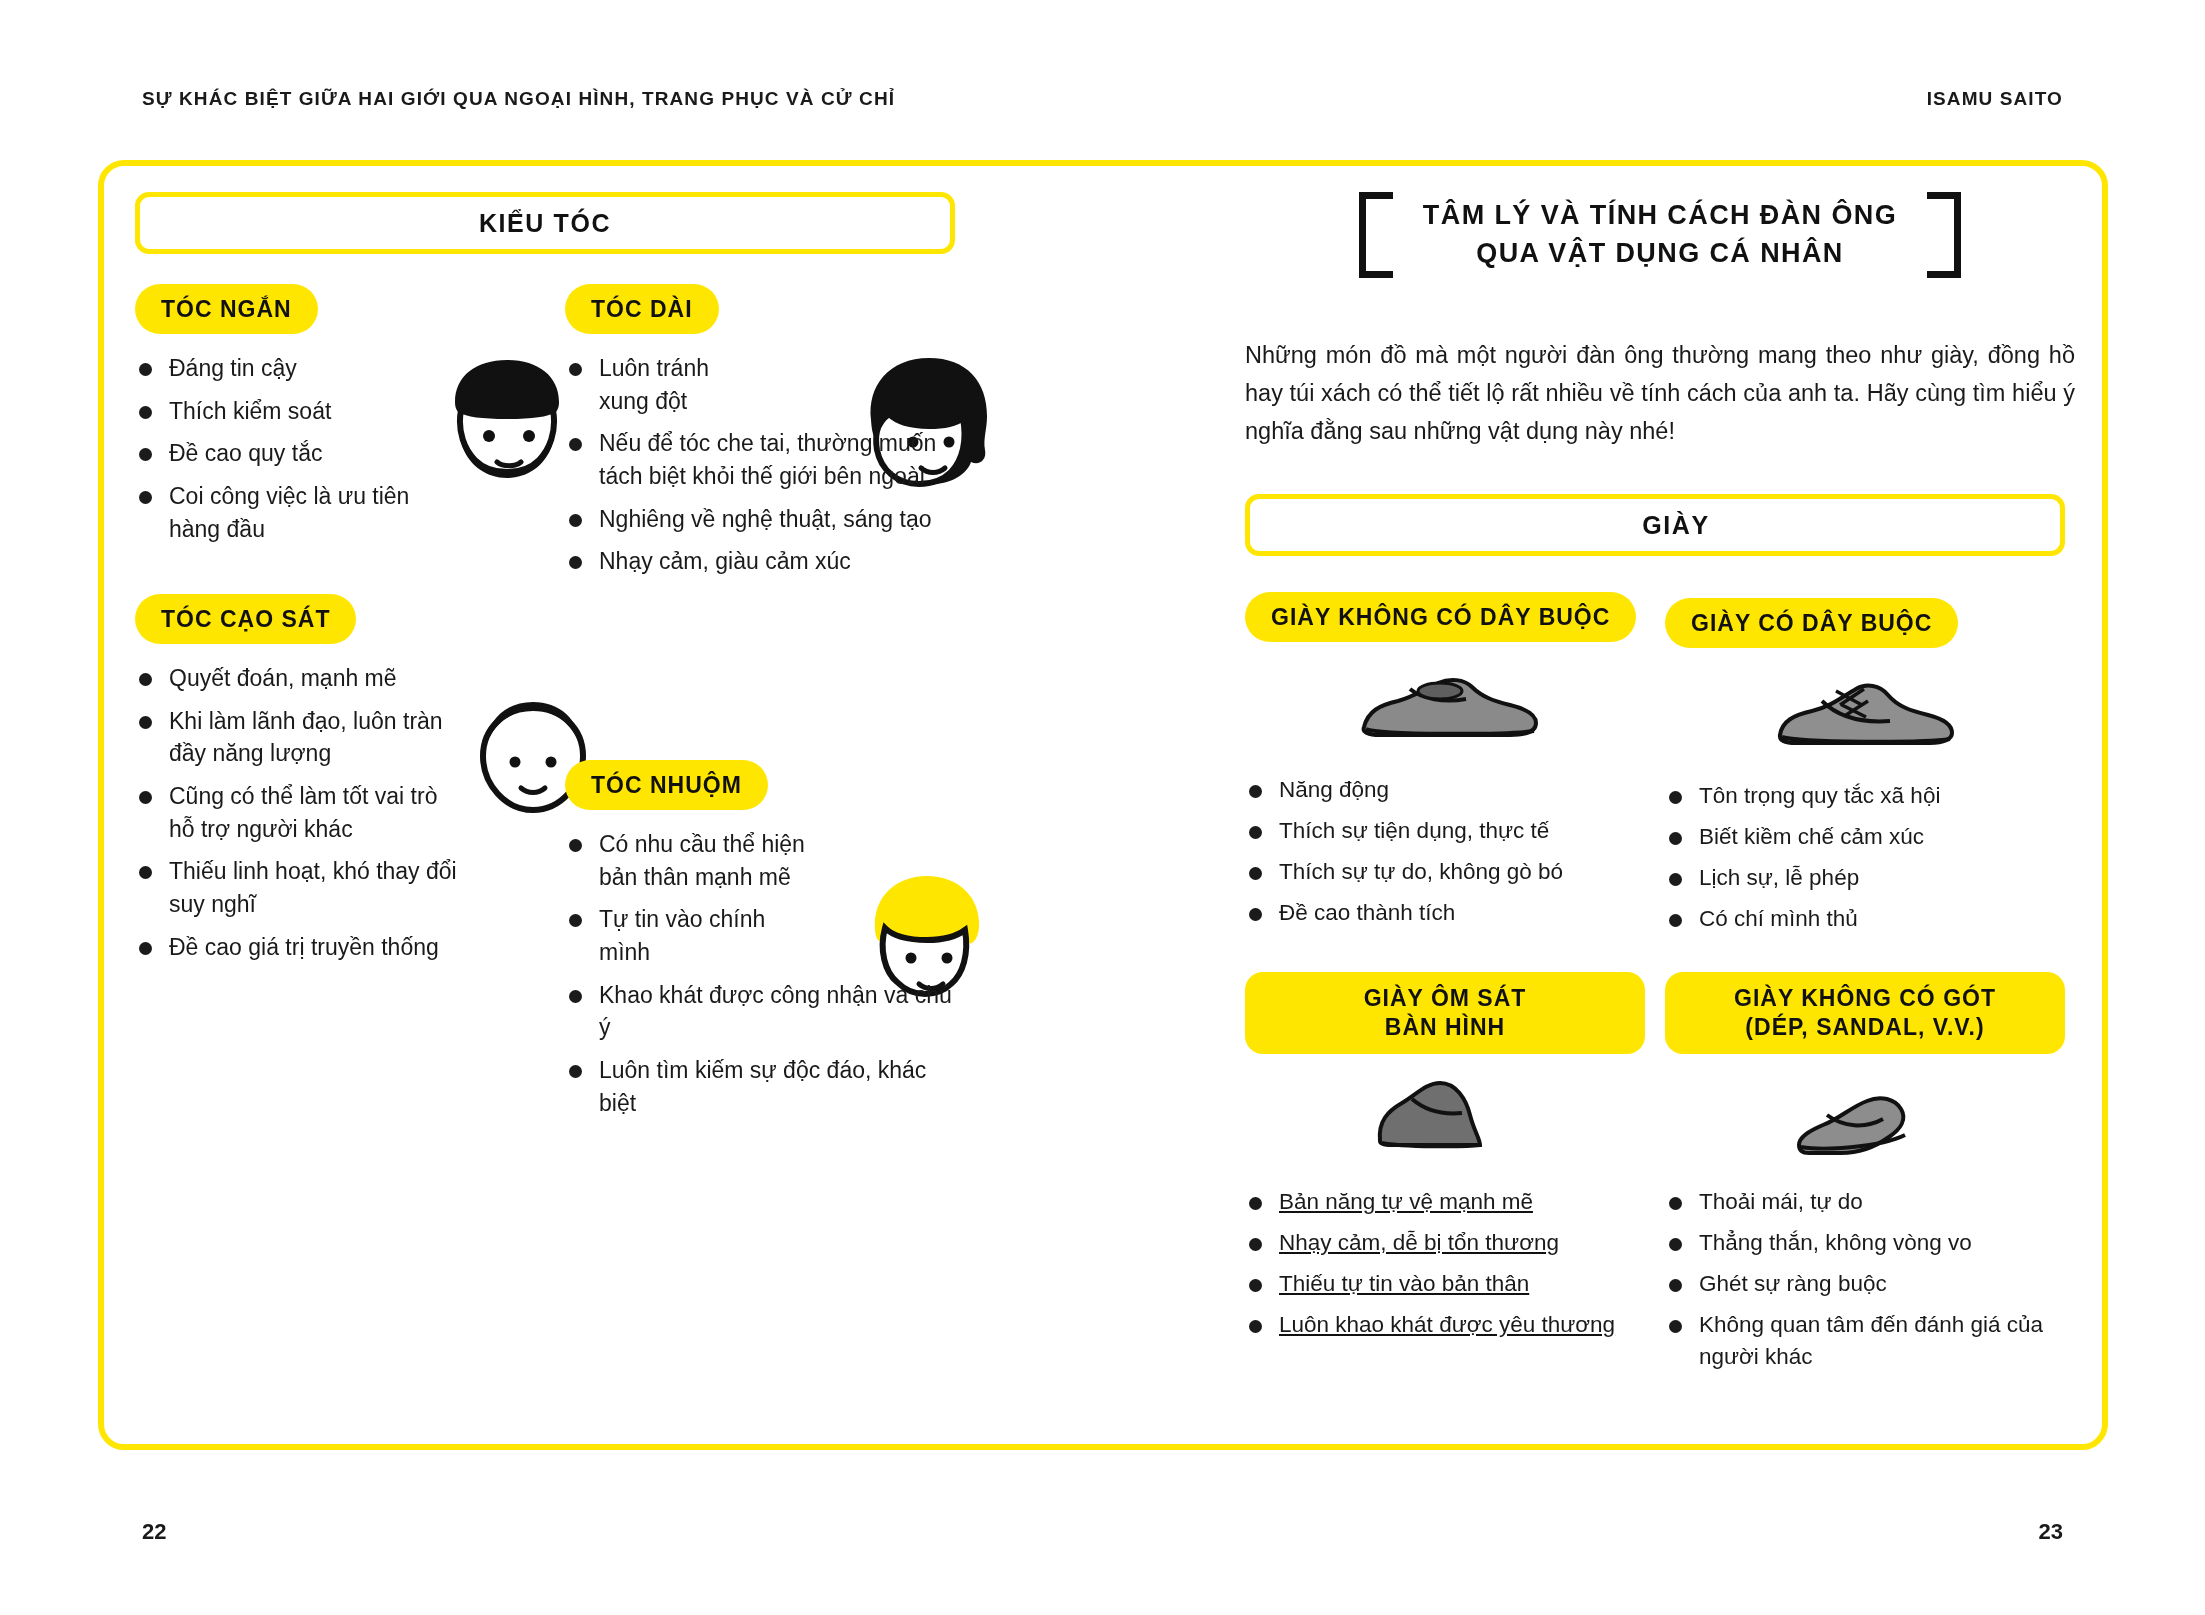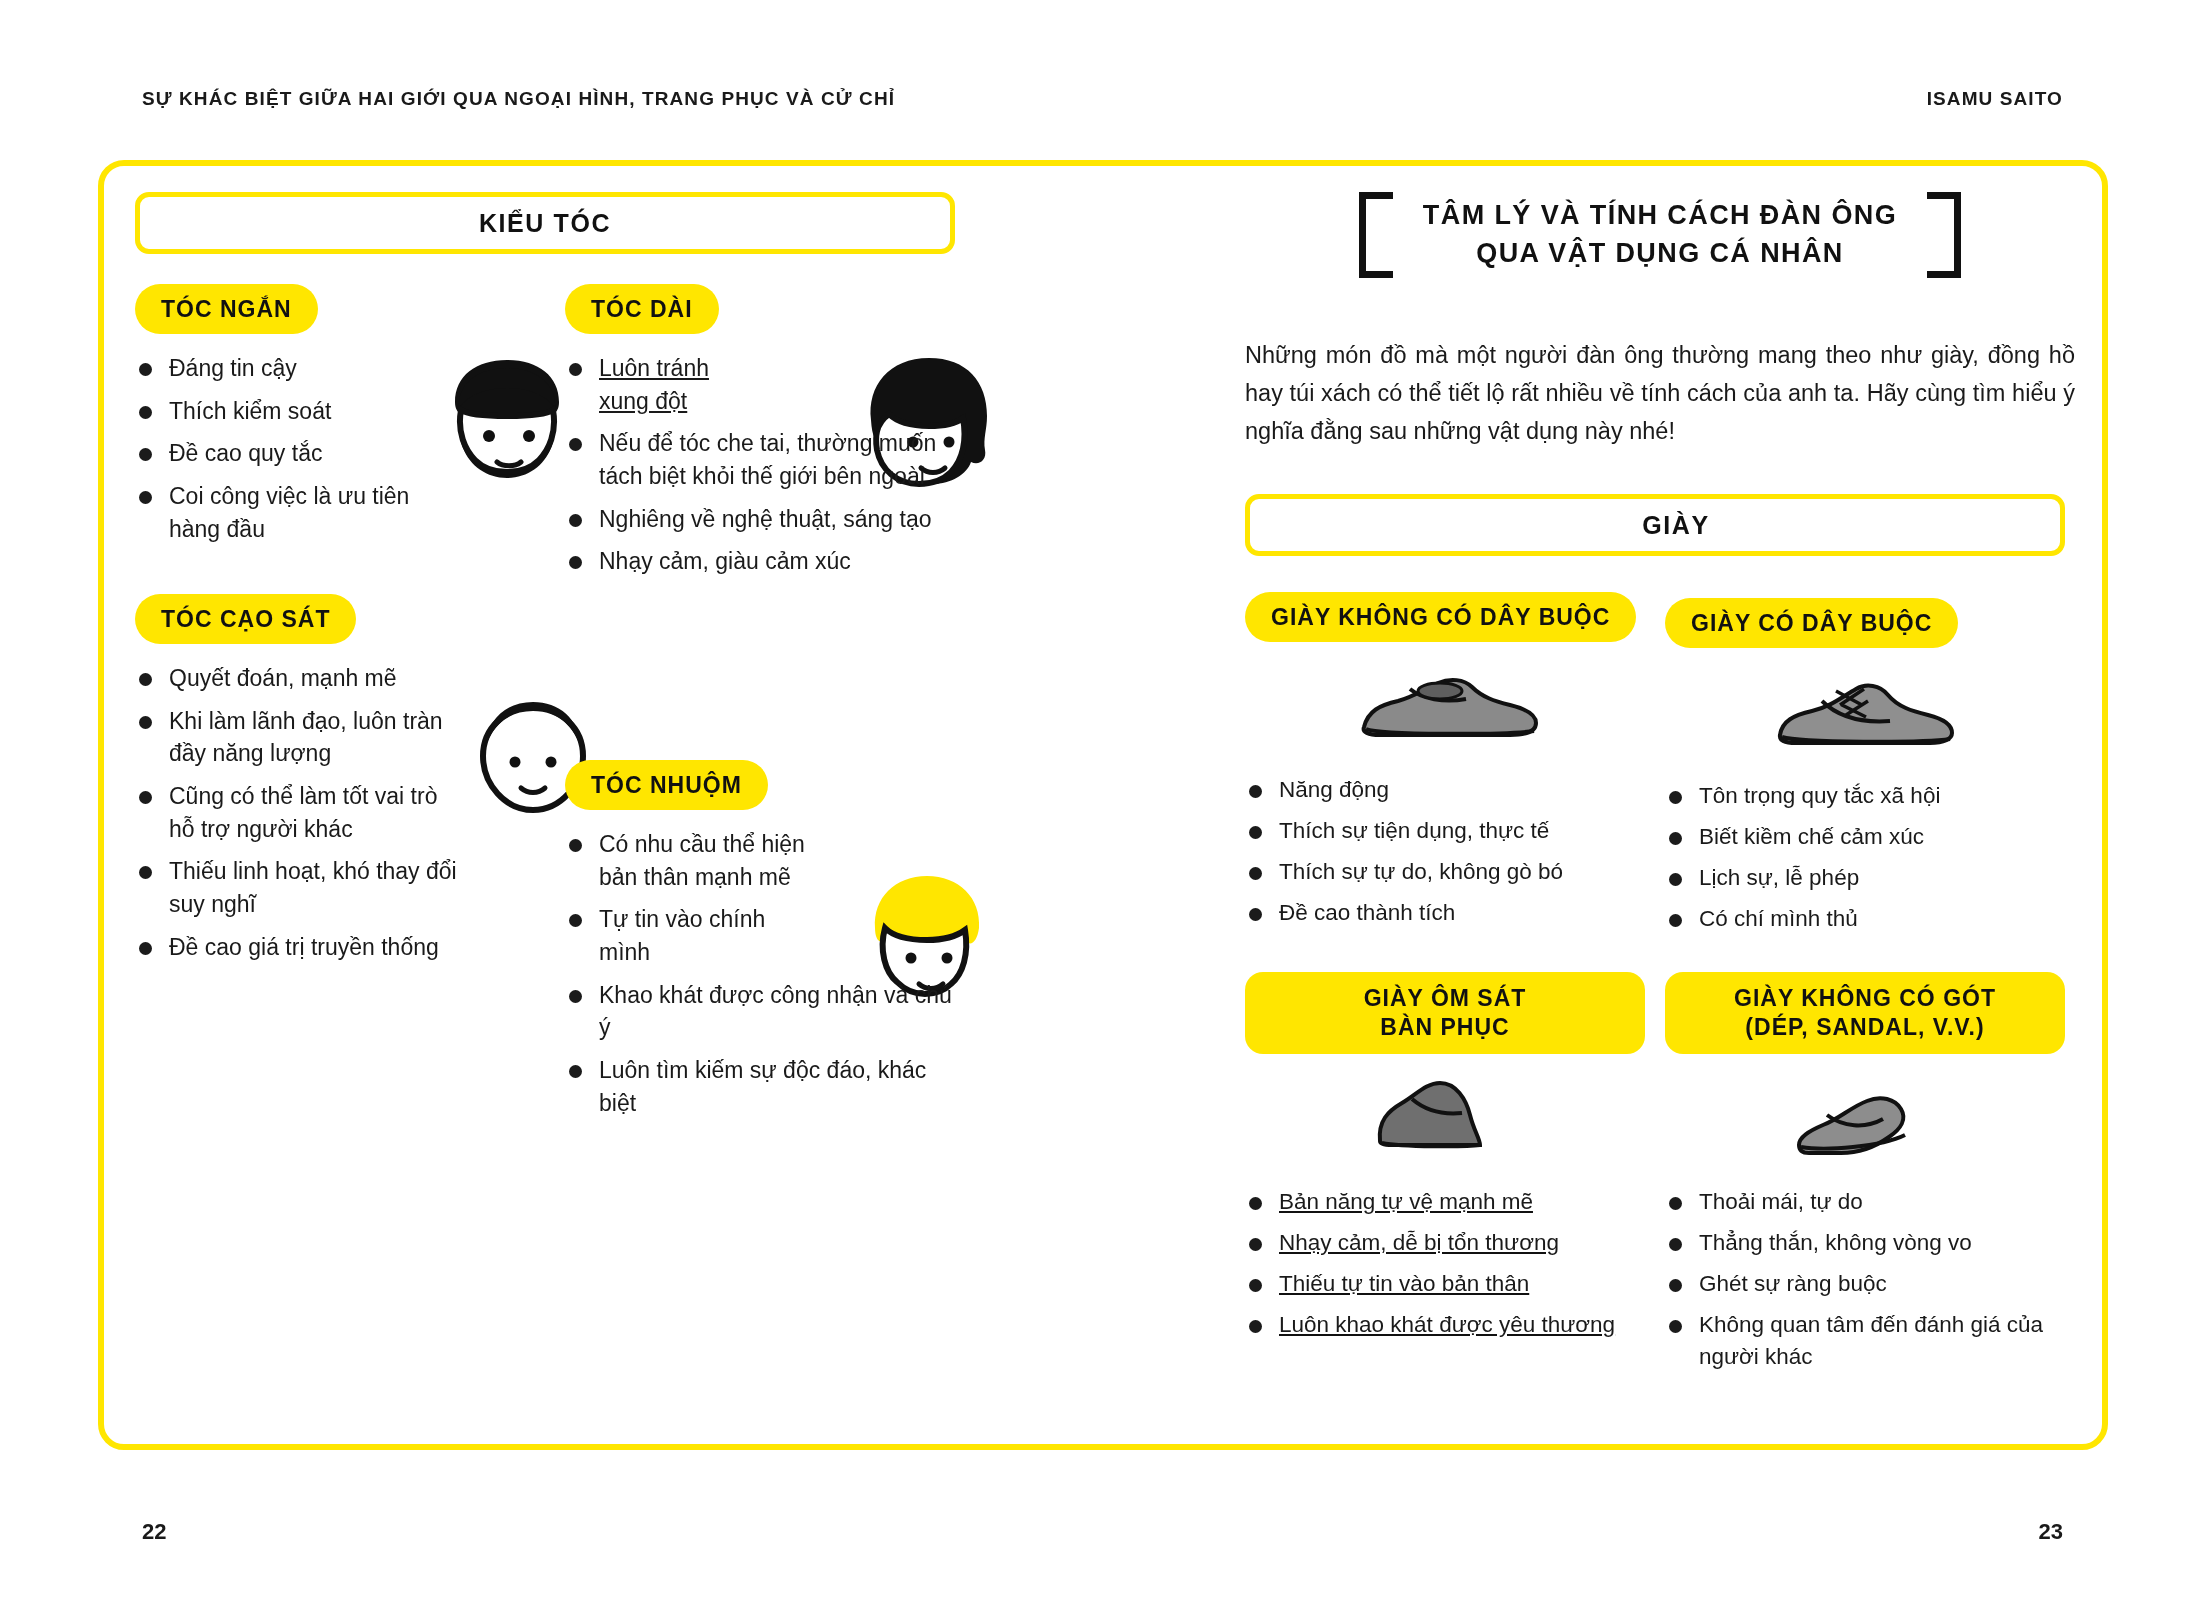--- a/index.html
+++ b/index.html
@@ -278,21 +278,21 @@
             <div class="face" style="right:-50px; top:-4px;">
               <svg width="170" height="160" viewBox="0 0 170 160">
                 <path d="M26 72c-4-34 18-62 58-62 38 0 58 24 58 58 0 14-4 22-2 34 2 10-6 16-14 12-4 12-20 22-38 22-26 0-46-18-50-40-6 2-11-6-12-24z" fill="#111"></path>
                 <path d="M44 66c8 8 22 12 40 12 14 0 26-2 34-8 4 22 0 42-12 54-8 8-20 12-32 12-22 0-38-14-42-34-2-12-2-26 12-36z" fill="#fff" stroke="#111" stroke-width="6"></path>
                 <circle cx="68" cy="94" r="5.5" fill="#111"></circle>
                 <circle cx="104" cy="94" r="5.5" fill="#111"></circle>
                 <path d="M76 120c7 6 17 6 24 0" fill="none" stroke="#111" stroke-width="5" stroke-linecap="round"></path>
               </svg>
             </div>
             <ul class="bul" style="width:400px;">
-              <li style="width:150px;text-decoration:underline;">Luôn tránh xung đột</li>
+              <li style="width:150px;">Luôn tránh xung đột</li>
               <li>Nếu để tóc che tai, thường muốn tách biệt khỏi thế giới bên ngoài</li>
               <li>Nghiêng về nghệ thuật, sáng tạo</li>
               <li>Nhạy cảm, giàu cảm xúc</li>
             </ul>
           </div>
         </div>
 
         <div class="blk" style="margin-top:8px;">
           <div class="label-pill">TÓC NHUỘM</div>
 
@@ -370,21 +370,21 @@
           <li>Tôn trọng quy tắc xã hội</li>
           <li>Biết kiềm chế cảm xúc</li>
           <li>Lịch sự, lễ phép</li>
           <li>Có chí mình thủ</li>
         </ul>
       </div>
 
       <div class="shoe-cell" style="left:0; top:380px;">
         <div class="label-pill two-line" style="width:400px;">
           <span>GIÀY ÔM SÁT</span>
-          <span>BÀN PHỤC</span>
+          <span>BÀN HÌNH</span>
         </div>
         <div class="art">
           <svg width="190" height="100" viewBox="0 0 190 100">
             <path d="M30 74c-2-20 8-30 22-38 14-8 24-20 38-20 16 0 26 16 30 32 4 16 10 24 10 30H42c-8 0-12-1-12-4z" fill="#6f6f6f" stroke="#111" stroke-width="4"></path>
             <path d="M32 76c20 4 84 4 98 2" fill="none" stroke="#111" stroke-width="4"></path>
             <path d="M62 32c14 12 30 16 50 14" fill="none" stroke="#111" stroke-width="4"></path>
           </svg>
         </div>
         <ul class="bul" style="margin-top:14px;text-decoration:underline;">
           <li>Bản năng tự vệ mạnh mẽ</li>

